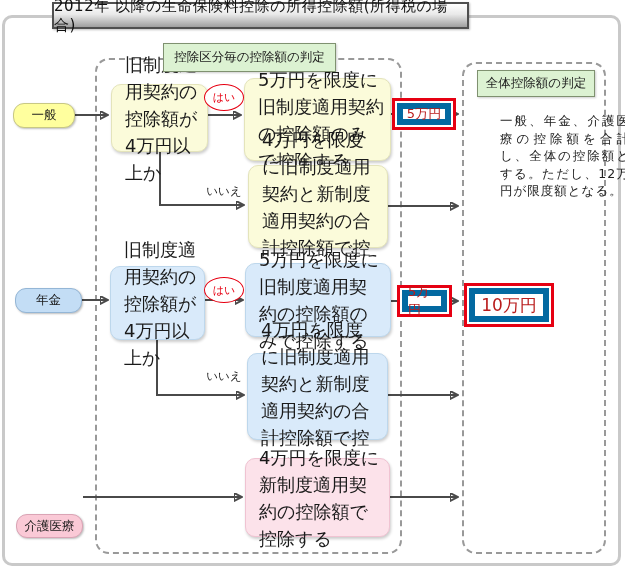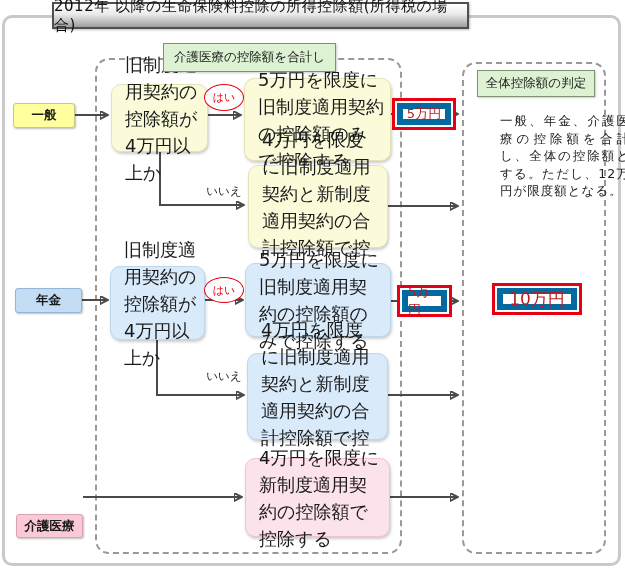--- a/index.html
+++ b/index.html
@@ -23,21 +23,21 @@
 
   
   .legend{position:absolute;z-index:4;background:#dcf2d2;border:1px solid #7f9170;
     display:flex;align-items:center;justify-content:center;font-size:12.5px;
     box-shadow:1px 1px 2px rgba(0,0,0,.2);}
   .legend-left{left:163px;top:43px;width:171px;height:27px;}
   .legend-right{left:477px;top:70px;width:116px;height:25px;text-align:center;}
 
   
   .cat-label{position:absolute;z-index:4;display:flex;align-items:center;justify-content:center;
-    font-size:12.5px;border:1px solid;border-radius:3px;box-shadow:1px 1px 2px rgba(0,0,0,.25);font-weight:bold;}
+    font-size:12.5px;border:1px solid;border-radius:11px;box-shadow:1px 1px 2px rgba(0,0,0,.25);}
   .cat-general{left:13px;top:103px;width:60px;height:23px;background:#ffff9e;border-color:#c8c884;}
   .cat-pension{left:15px;top:288px;width:65px;height:23px;background:#c3ddf5;border-color:#94b6d6;}
   .cat-care{left:16px;top:486px;width:65px;height:22px;background:#fac9d6;border-color:#daa4b5;margin-top:28px;}
 
   
   .box{position:absolute;z-index:3;border-radius:10px;box-shadow:1px 2px 3px rgba(0,0,0,.2);
     display:flex;align-items:center;font-size:18px;line-height:1.5;
     padding:4px 6px 4px 13px;box-sizing:border-box;}
   .yellow-box{background:#fbfbda;border:1px solid #e4e4bb;}
   .blue-box{background:#d9eafa;border:1px solid #bdd7ec;}
@@ -50,21 +50,21 @@
   .a4{left:247px;top:353px;width:141px;height:87px;}
   .a5{left:245px;top:458px;width:145px;height:79px;}
 
   
   .red-frame{position:absolute;z-index:4;border:3px solid #e60012;background:#fff;
     padding:2px;box-sizing:border-box;}
   .red-frame-inner{border:6px solid #0369a1;width:100%;height:100%;box-sizing:border-box;
     display:flex;align-items:center;justify-content:center;font-size:13px;color:#b91c1c;}
   .amt1{left:392px;top:98px;width:64px;height:32px;}
   .amt2{left:397px;top:285px;width:55px;height:32px;}
-  .total{left:492px;top:283px;width:90px;height:32px;}
+  .total{left:464px;top:283px;width:90px;height:44px;}
   .total .red-frame-inner{font-size:17px;}
 
   
   .oval{position:absolute;z-index:4;border:1.5px solid #e60012;border-radius:50%;
     background:#fff;color:#e60012;display:flex;align-items:center;justify-content:center;
     font-size:11px;}
   .oval1{left:204px;top:84px;width:38px;height:25px;}
   .oval2{left:204px;top:277px;width:38px;height:24px;}
 
   
@@ -105,21 +105,21 @@
     <path d="M388,206 H457" marker-end="url(#arw)"></path>
     <path d="M82,300 H107" marker-end="url(#arw)"></path>
     <path d="M205,300 H242" marker-end="url(#arw)"></path>
     <path d="M391,301 H457" marker-end="url(#arw)"></path>
     <path d="M157,340 V395 H243" marker-end="url(#arw)"></path>
     <path d="M388,395 H457" marker-end="url(#arw)"></path>
     <path d="M83,497 H241" marker-end="url(#arw)"></path>
     <path d="M390,497 H457" marker-end="url(#arw)"></path>
   </svg>
 
-  <div class="legend legend-left">介護医療の控除額を合計し</div>
+  <div class="legend legend-left">控除区分毎の控除額の判定</div>
   <div class="legend legend-right">全体控除額の判定</div>
 
   <div class="cat-label cat-general">一般</div>
   <div class="cat-label cat-pension">年金</div>
   <div class="cat-label cat-care">介護医療</div>
 
   <div class="box yellow-box q1">旧制度適用契約の控除額が4万円以上か</div>
   <div class="oval oval1">はい</div>
   <div class="box yellow-box a1">5万円を限度に旧制度適用契約の控除額のみで控除する</div>
   <div class="red-frame amt1">

